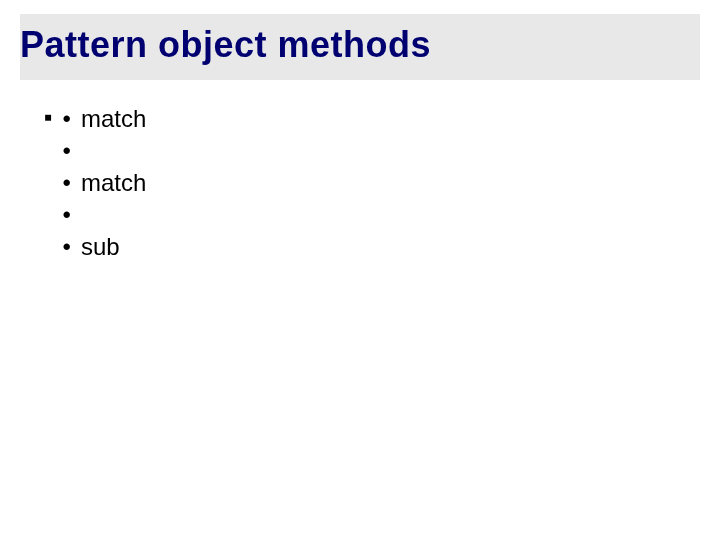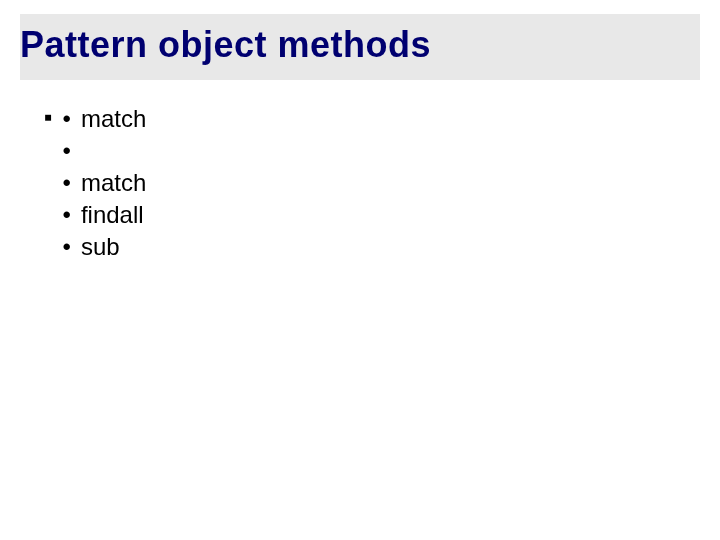--- a/index.html
+++ b/index.html
@@ -84,21 +84,20 @@
           </div>
           <div class="sub-item">
             <span class="dot2">•</span>
           </div>
           <div class="sub-item">
             <span class="dot2">•</span>
             <span>match</span>
           </div>
           <div class="sub-item">
             <span class="dot2">•</span>
-            <span>findall</span>
           </div>
           <div class="sub-item">
             <span class="dot2">•</span>
             <span>sub</span>
           </div>
         </div>
       </div>
     </div>
   </div>
 

